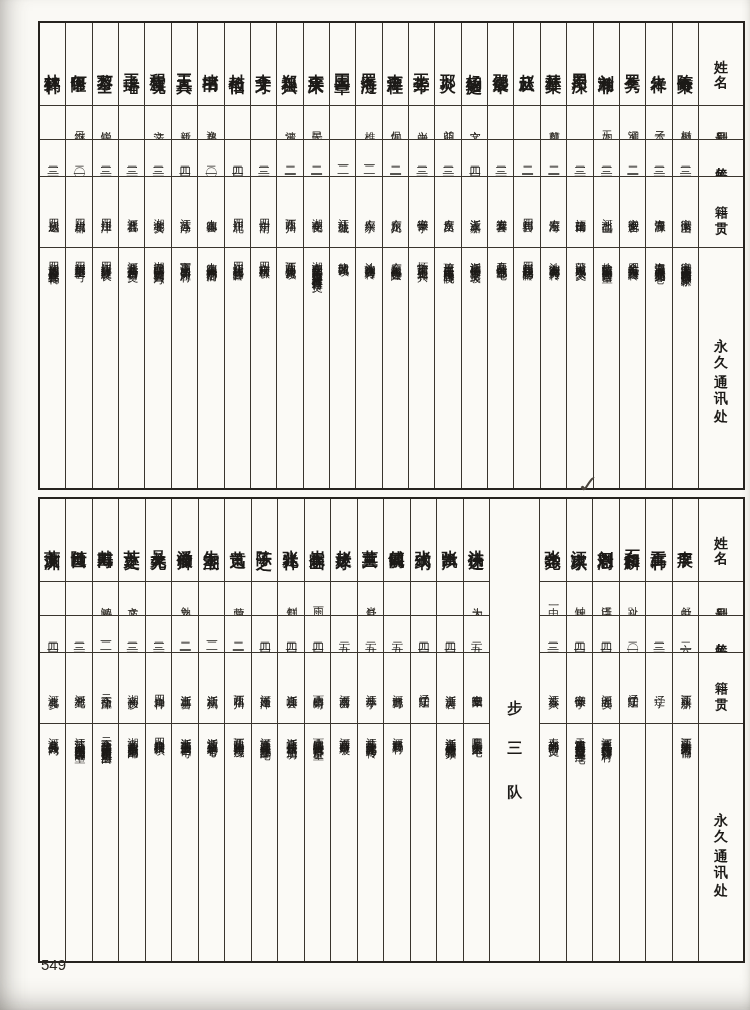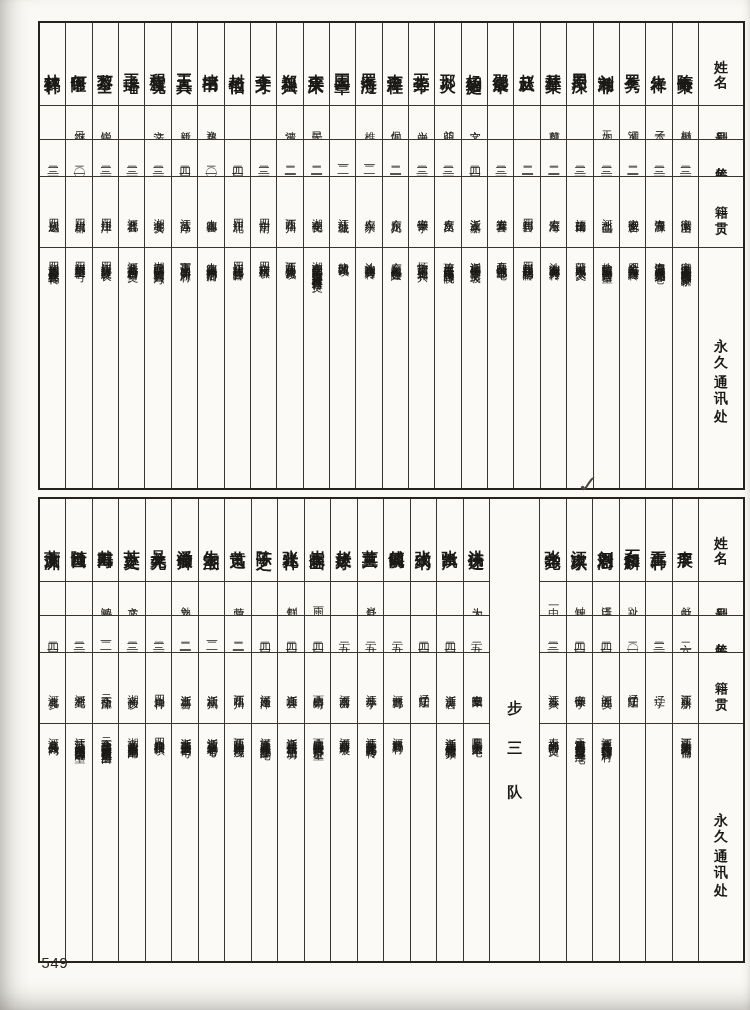--- a/index.html
+++ b/index.html
@@ -52,21 +52,21 @@
   .col.header .cell.name .vtext{letter-spacing:15px;}
   .col.header .cell.alias .vtext{font-size:12px;letter-spacing:1px;}
   .col.header .cell.age .vtext{font-size:12px;letter-spacing:1px;}
   .col.header .cell.native .vtext{letter-spacing:16px;font-size:13px;}
   .col.header .cell.addr{align-items:center;}
   .col.header .cell.addr .vtext{letter-spacing:18px;font-size:14px;}
   
   .col.wide .vtext{font-size:15px;font-weight:700;letter-spacing:42px;padding-top:42px;}
   .page-number{
     position:absolute;left:41px;top:956px;
-    font-family:Liberation Mono, monospace;font-size:15px;color:#2a2620;
+    font-family:Liberation Sans, sans-serif;font-size:15px;color:#2a2620;
   }
   .check-mark{
     position:absolute;left:580px;top:472px;font-size:20px;color:#4a453d;
     transform:rotate(-12deg) scaleX(1.5);
   }
 </style>
 </head>
 <body>
 
 <div class="page">

